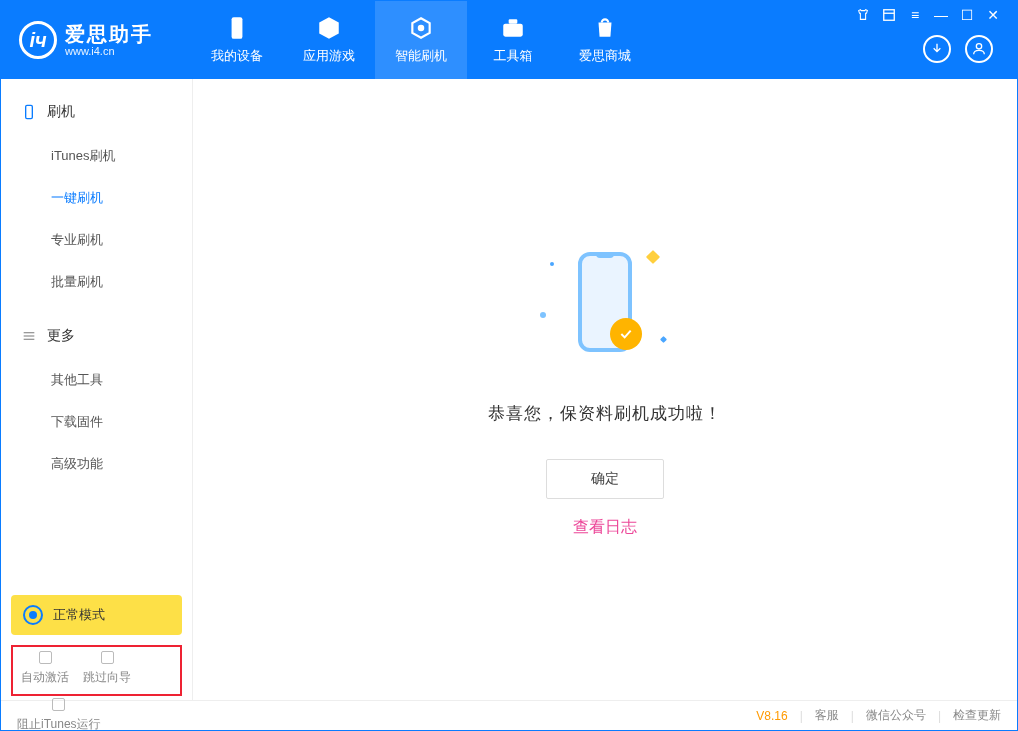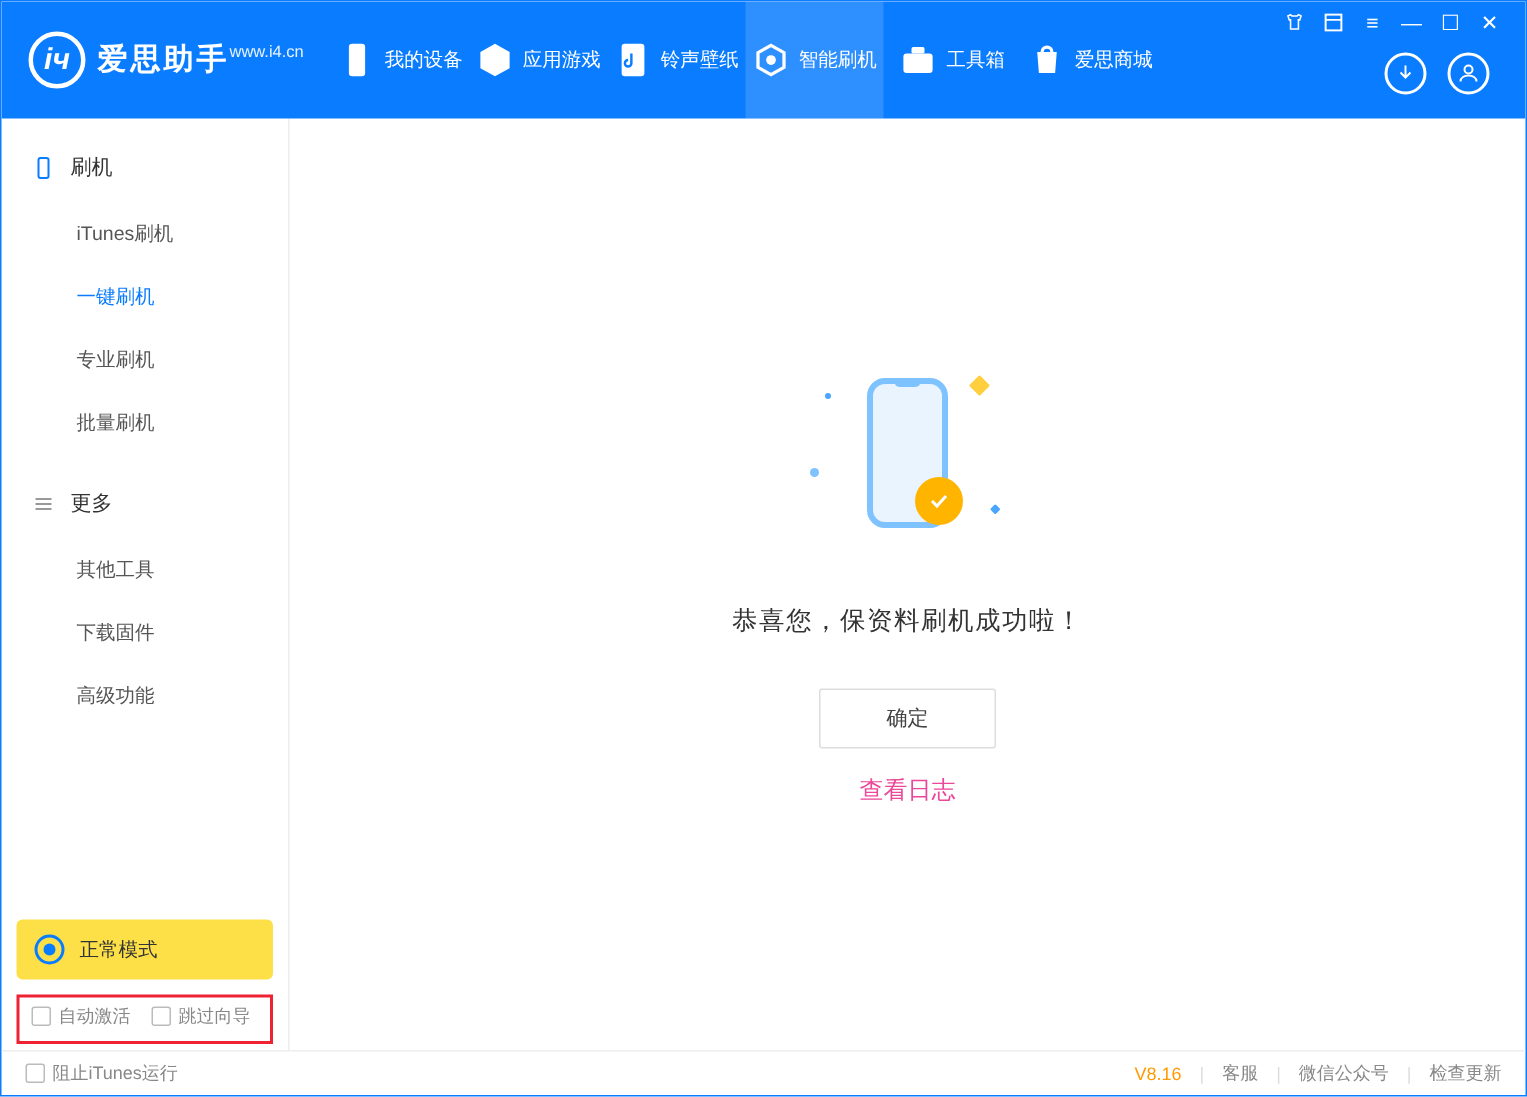--- a/index.html
+++ b/index.html
@@ -2,26 +2,26 @@
 <html><head>
 <meta charset="utf-8">
 <style>
 * { margin: 0; padding: 0; box-sizing: border-box; font-family: "Microsoft YaHei", sans-serif; }
 body { background: #fff; width: 1018px; height: 731px; overflow: hidden; border: 1px solid #0a7cff; }
 
 
 .header { height: 78px; background: linear-gradient(90deg, #0a7cff, #0a7cff); display: flex; align-items: center; color: #fff; position: relative; }
 .logo-block { display: flex; align-items: center; padding: 0 18px; min-width: 190px; }
 .logo-circle { width: 38px; height: 38px; border: 3px solid #fff; border-radius: 50%; display: flex; align-items: center; justify-content: center; font-weight: bold; font-size: 20px; font-style: italic; margin-right: 8px; }
-.logo-text { display: flex; flex-direction: row; line-height: 1.1; }
+.logo-text { display: flex; flex-direction: column; line-height: 1.1; }
 .logo-title { font-size: 20px; font-weight: bold; letter-spacing: 2px; }
 .logo-url { font-size: 11px; opacity: .9; }
 
 .nav { display: flex; height: 100%; }
-.nav-item { width: 92px; height: 100%; display: flex; flex-direction: row; align-items: center; justify-content: center; cursor: pointer; font-size: 13px; gap: 6px; }
+.nav-item { width: 92px; height: 100%; display: flex; flex-direction: column; align-items: center; justify-content: center; cursor: pointer; font-size: 13px; gap: 6px; }
 .nav-item.active { background: rgba(255,255,255,.15); }
 .nav-icon { width: 26px; height: 26px; display: flex; align-items: center; justify-content: center; }
 .nav-icon svg { width: 100%; height: 100%; fill: #fff; }
 
 .header-right { position: absolute; right: 10px; top: 0; height: 100%; display: flex; flex-direction: column; justify-content: space-between; align-items: flex-end; }
 .win-controls { display: flex; gap: 10px; padding: 6px 6px 0 0; }
 .win-controls span { width: 16px; height: 16px; cursor: pointer; color: #fff; font-size: 14px; display: flex; align-items: center; justify-content: center; }
 .header-user { display: flex; gap: 14px; padding: 0 14px 16px 0; }
 .header-user .circ { width: 28px; height: 28px; border: 2px solid #fff; border-radius: 50%; display: flex; align-items: center; justify-content: center; cursor: pointer; }
 .header-user svg { width: 16px; height: 16px; fill: none; stroke: #fff; stroke-width: 2; }
@@ -41,21 +41,21 @@
 .mode-card { margin: 6px 10px; background: #fde047; border-radius: 4px; padding: 10px 12px; display: flex; align-items: center; gap: 10px; font-size: 13px; color: #333; }
 .mode-icon { width: 20px; height: 20px; border-radius: 50%; border: 2px solid #0a7cff; display: flex; align-items: center; justify-content: center; }
 .mode-icon svg { width: 10px; height: 10px; fill: #0a7cff; }
 .device-card { margin: 4px 10px 10px; background: #f5f8fc; border-radius: 4px; padding: 10px 12px; }
 .dev-title { display: flex; align-items: center; gap: 8px; font-size: 13px; font-weight: bold; color: #333; }
 .dev-title svg { width: 16px; height: 16px; }
 .dev-badge { display: inline-block; margin: 6px 0 0 24px; padding: 2px 10px; border-radius: 10px; background: #e3efff; color: #0a7cff; font-size: 11px; }
 .dev-type { margin: 6px 0 0 24px; font-size: 11px; color: #aaa; }
 
 .check-row { padding: 10px 14px 14px; display: flex; gap: 14px; outline: 2px solid #e23; outline-offset: -6px; margin: 6px 6px 0 6px; }
-.chk { display: flex; align-items: center; gap: 5px; font-size: 12px; color: #888; cursor: pointer; }
+.chk { display: flex; align-items: center; gap: 5px; font-size: 12px; color: #888; cursor: pointer; flex-direction: column; }
 .chk-box { width: 13px; height: 13px; border: 1px solid #bbb; border-radius: 2px; }
 
 
 .main { flex: 1; display: flex; flex-direction: column; align-items: center; justify-content: center; position: relative; }
 .phone-wrap { position: relative; width: 130px; height: 130px; margin-bottom: 30px; }
 .phone { position: absolute; left: 38px; top: 10px; width: 54px; height: 100px; border: 4px solid #7ec3ff; border-radius: 12px; background: #eaf4ff; }
 .phone-notch { position: absolute; top: -4px; left: 14px; width: 18px; height: 6px; background: #7ec3ff; border-radius: 0 0 4px 4px; }
 .dot { position: absolute; width: 6px; height: 6px; background: #7ec3ff; border-radius: 50%; }
 .dot.d1 { top: 20px; left: 10px; width: 4px; height: 4px; background: #4aa6ff; }
 .dot.d2 { top: 70px; left: 0; }
@@ -97,29 +97,20 @@
         </span>
       <span>我的设备</span>
     </div>
     <div class="nav-item">
       <span class="nav-icon">
           <svg viewBox="0 0 24 24">
             <path d="M12 2l9 5v10l-9 5-9-5V7z"></path>
           </svg>
         </span>
       <span>应用游戏</span>
-    </div>
-    <div class="nav-item">
-      <span class="nav-icon">
-          <svg viewBox="0 0 24 24">
-            <rect x="5" y="2" width="14" height="20" rx="2"></rect>
-            <path d="M11 8v6a2 2 0 1 1-2-2" fill="none" stroke="#0a7cff" stroke-width="1.5"></path>
-          </svg>
-        </span>
-      <span>铃声壁纸</span>
     </div>
     <div class="nav-item active">
       <span class="nav-icon">
           <svg viewBox="0 0 24 24">
             <path d="M12 3l8 4.5v9L12 21l-8-4.5v-9z" fill="none" stroke="#fff" stroke-width="2"></path>
             <circle cx="12" cy="12" r="3" fill="#fff"></circle>
           </svg>
         </span>
       <span>智能刷机</span>
     </div>

